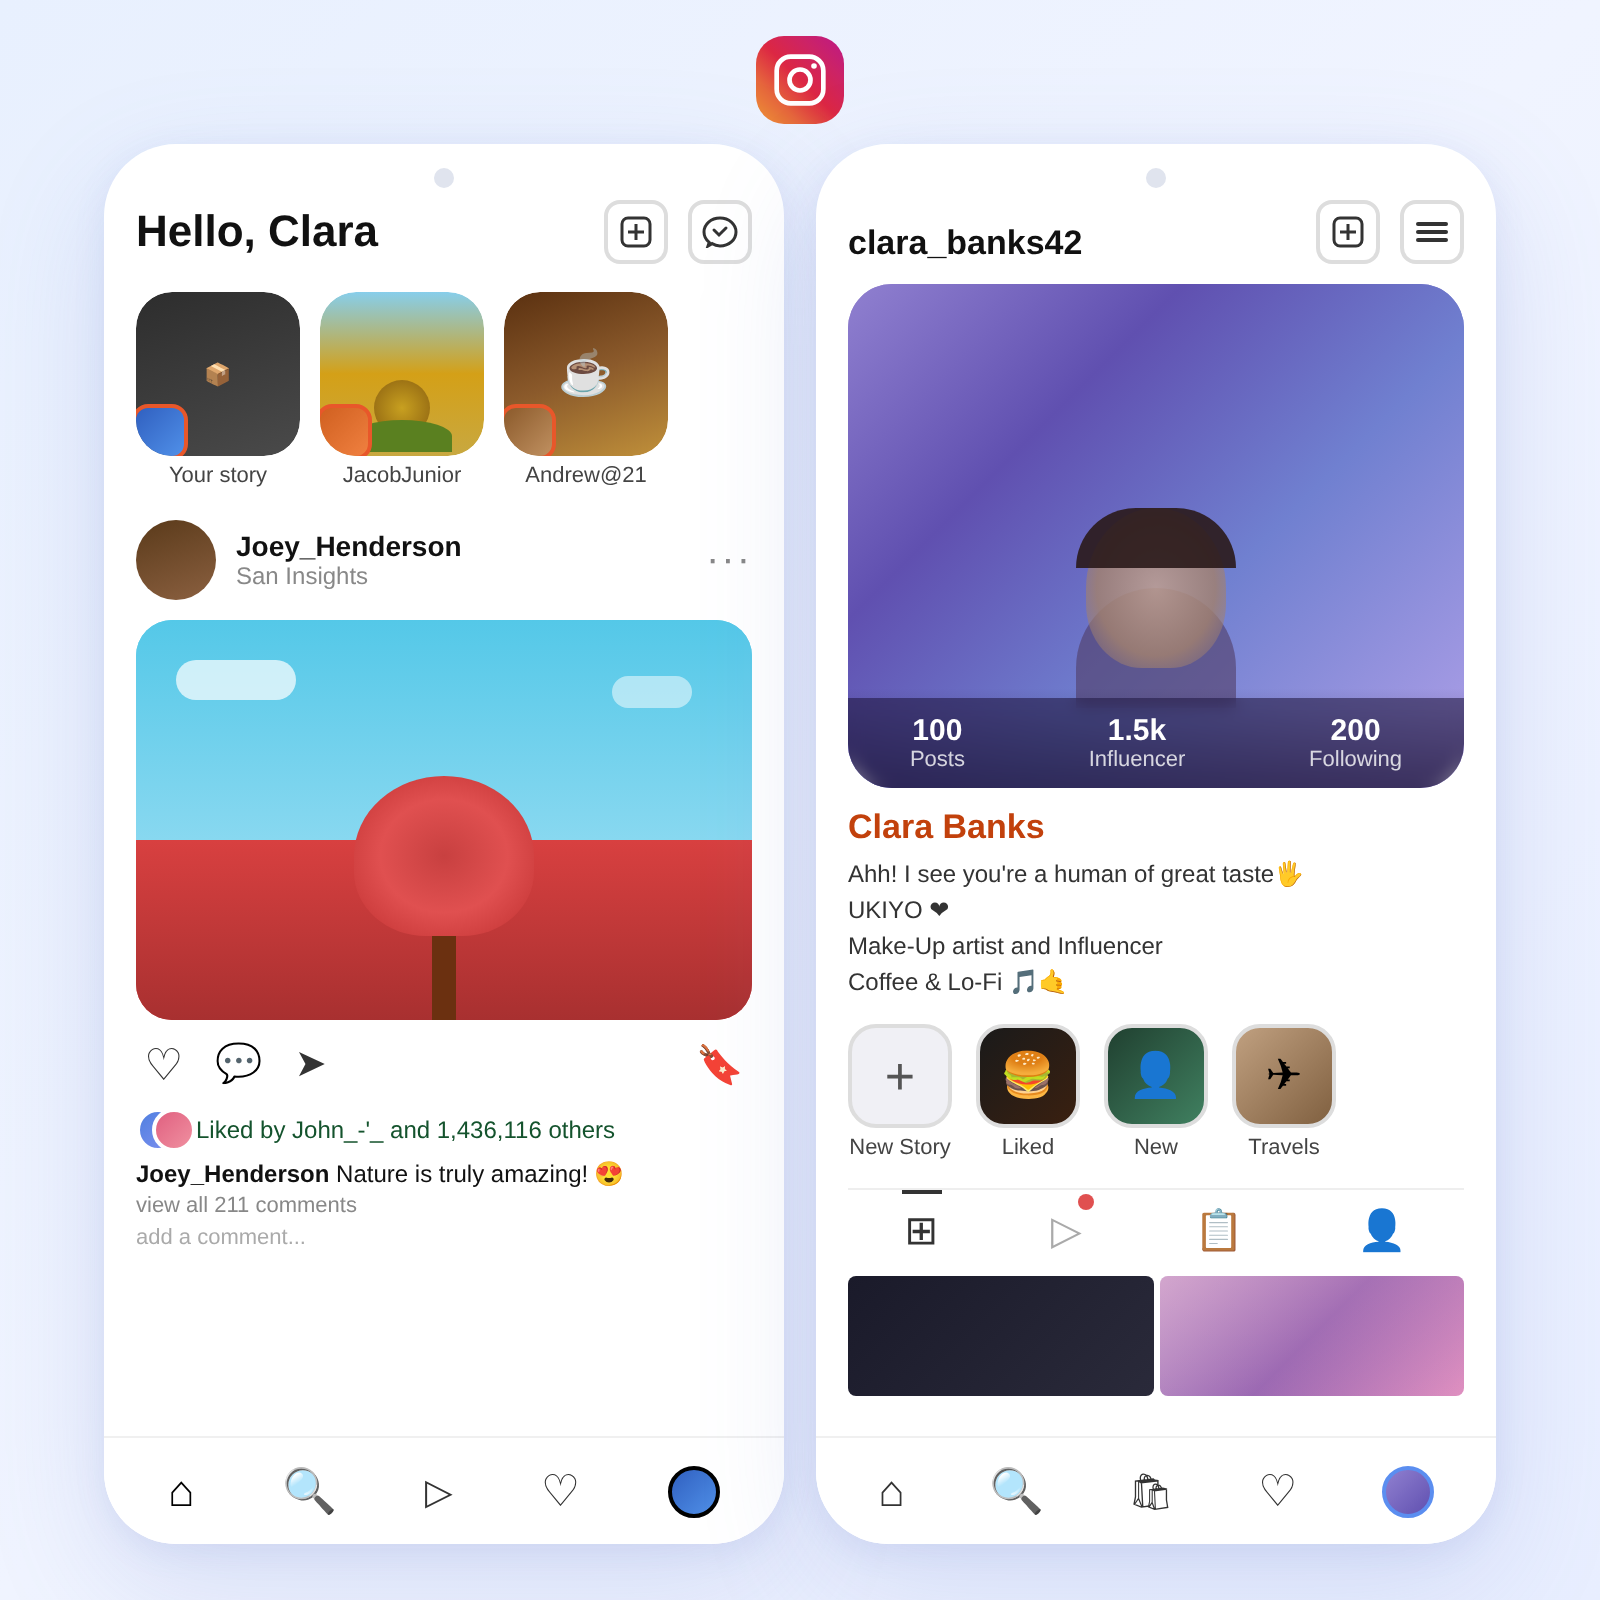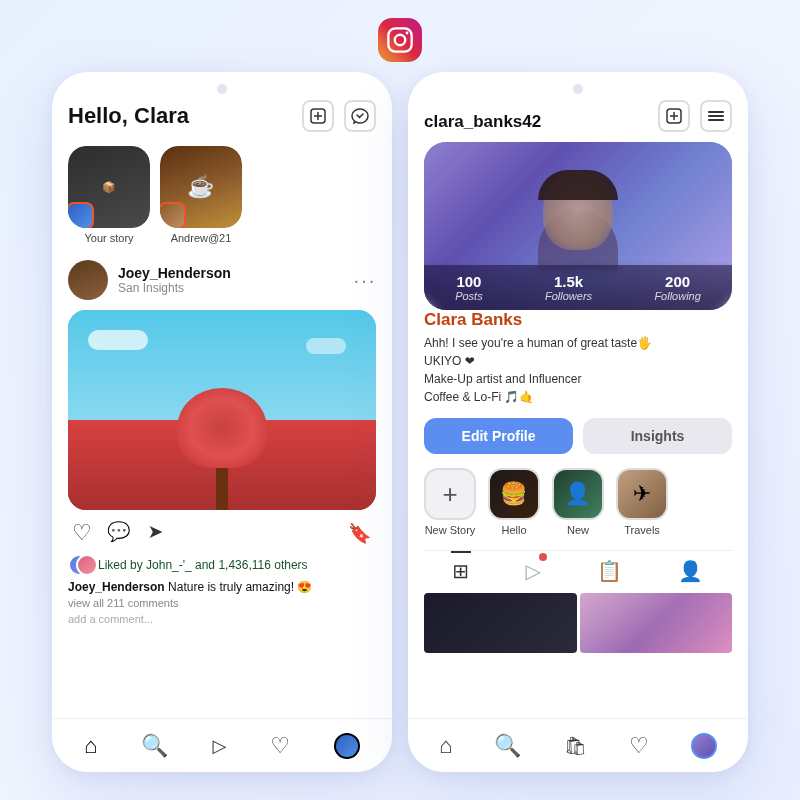--- a/index.html
+++ b/index.html
@@ -300,25 +300,26 @@
       color: #111;
     }
     .right-header-icons {
       display: flex;
       gap: 10px;
     }
 
     
     .profile-cover {
       width: 100%;
-      height: 168px;
+      height: 252px;
       border-radius: 22px;
       background: linear-gradient(135deg, #a08ed0 0%, #7060c0 40%, #8090e0 70%, #c0b0f0 100%);
       position: relative;
       overflow: hidden;
+      margin-bottom: 10px;
     }
 
     
     .profile-stats {
       position: absolute;
       bottom: 0;
       left: 0;
       right: 0;
       background: rgba(30,20,60,0.55);
       backdrop-filter: blur(4px);
@@ -331,21 +332,20 @@
       text-align: center;
     }
     .stat-num {
       font-size: 15px;
       font-weight: 700;
       color: #fff;
     }
     .stat-label {
       font-size: 11px;
       color: rgba(255,255,255,0.8);
-      font-style: italic;
     }
 
     
     .profile-name {
       font-size: 17px;
       font-weight: 700;
       color: #c2410c;
       margin-bottom: 4px;
     }
     .profile-bio {
@@ -545,20 +545,30 @@
         <div class="story-item">
           <div class="story-img-wrap">
             <div class="story-bg story-bg-1">
               <span style="color:#ccc;font-size:11px;text-align:center;padding:4px;">📦</span>
             </div>
             <div class="story-avatar story-avatar-ring avatar-blue" style="background:linear-gradient(135deg,#3060c0,#5090e8);"></div>
           </div>
           <span class="story-name">Your story</span>
         </div>
 
+        <div class="story-item">
+          <div class="story-img-wrap">
+            <div class="story-bg" style="background:linear-gradient(180deg,#87ceeb 0%,#d4a017 50%,#c8a840 100%);position:relative;">
+              <div style="position:absolute;bottom:10px;left:50%;transform:translateX(-50%);width:28px;height:28px;background:radial-gradient(circle,#c8a020,#8b6010);border-radius:50%;"></div>
+              <div style="position:absolute;bottom:2px;left:50%;transform:translateX(-50%);width:50px;height:16px;background:#5a8020;border-radius:50% 50% 0 0;"></div>
+            </div>
+            <div class="story-avatar story-avatar-ring avatar-orange" style="background:linear-gradient(135deg,#d06020,#f08040);"></div>
+          </div>
+          <span class="story-name">JacobJunior</span>
+        </div>
 
         <div class="story-item">
           <div class="story-img-wrap">
             <div class="story-bg story-bg-3" style="background:linear-gradient(160deg,#5a3010 0%,#8b5a2b 50%,#c0903a 100%);">
               ☕
             </div>
             <div class="story-avatar story-avatar-ring" style="background:linear-gradient(135deg,#8b5a2b,#c09060);"></div>
           </div>
           <span class="story-name">Andrew@21</span>
         </div>
@@ -659,56 +669,52 @@
 
         <div style="position:absolute;bottom:0;left:0;right:0;height:50px;background:linear-gradient(transparent,rgba(20,10,40,0.5));"></div>
 
         <div class="profile-stats">
           <div class="stat-item">
             <div class="stat-num">100</div>
             <div class="stat-label">Posts</div>
           </div>
           <div class="stat-item">
             <div class="stat-num">1.5k</div>
-            <div class="stat-label">Followers</div>
+            <div class="stat-label">Influencer</div>
           </div>
           <div class="stat-item">
             <div class="stat-num">200</div>
             <div class="stat-label">Following</div>
           </div>
         </div>
       </div>
 
       <div class="profile-name">Clara Banks</div>
       <div class="profile-bio">
         <span>Ahh! I see you're a human of great taste🖐</span><br>
         <span>UKIYO ❤</span><br>
         <span>Make-Up artist and Influencer</span><br>
         <span>Coffee &amp; Lo-Fi 🎵🤙</span>
       </div>
 
-      <div class="profile-buttons">
-        <button class="btn-edit">Edit Profile</button>
-        <button class="btn-insights">Insights</button>
-      </div>
 
       <div class="highlights-row">
 
         <div class="highlight-item">
           <div class="highlight-circle highlight-add">
             <span style="font-size:26px;color:#555;">+</span>
           </div>
           <span class="highlight-label">New Story</span>
         </div>
 
         <div class="highlight-item">
           <div class="highlight-circle" style="background:linear-gradient(135deg,#1a1a1a,#3a2010);border:2px solid #ddd;overflow:hidden;">
             <span style="font-size:22px;">🍔</span>
           </div>
-          <span class="highlight-label">Hello</span>
+          <span class="highlight-label">Liked</span>
         </div>
 
         <div class="highlight-item">
           <div class="highlight-circle" style="background:linear-gradient(135deg,#204030,#408060);border:2px solid #ddd;overflow:hidden;">
             <span style="font-size:22px;">👤</span>
           </div>
           <span class="highlight-label">New</span>
         </div>
 
         <div class="highlight-item">

